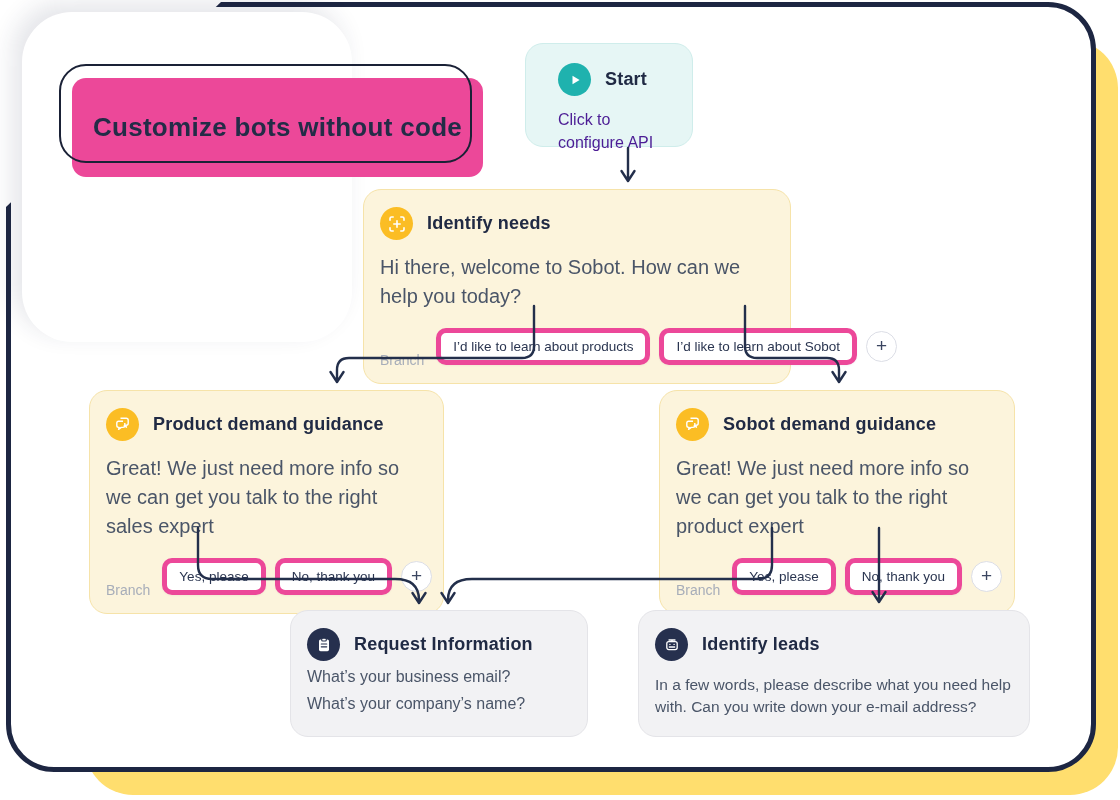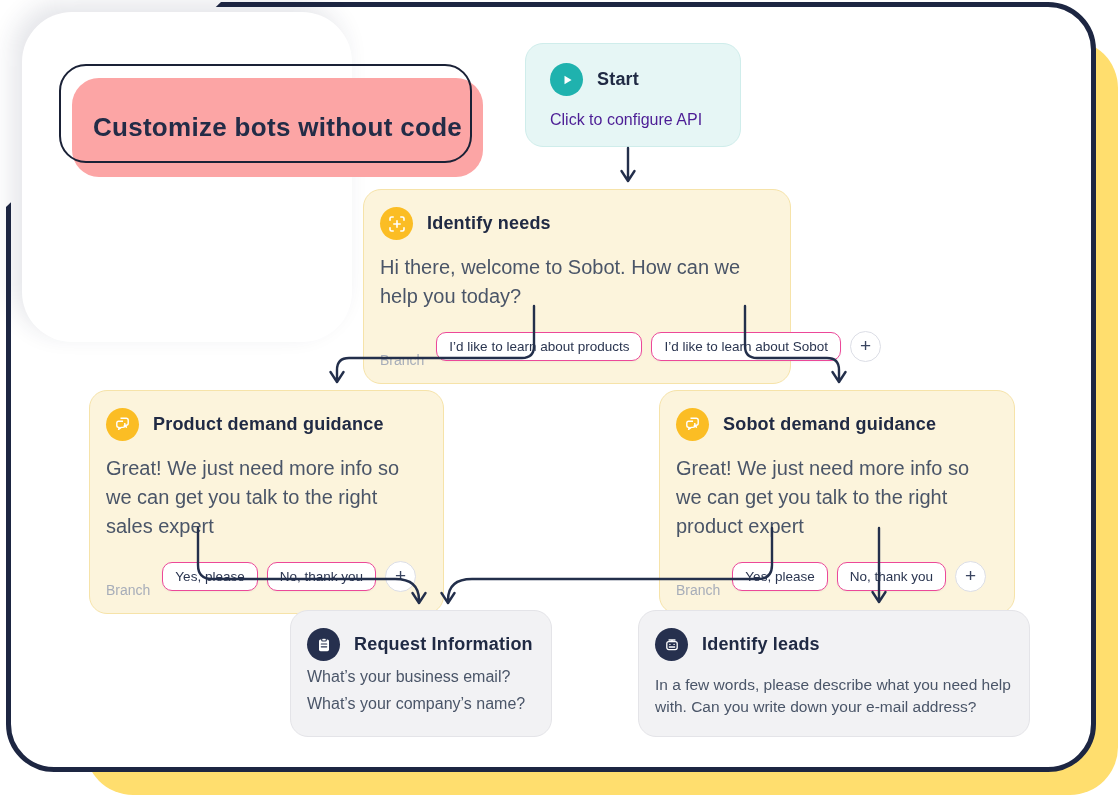--- a/index.html
+++ b/index.html
@@ -14,50 +14,50 @@
            background:#ffffff; border:5px solid #1D2642; border-radius:48px; z-index:1;
            clip-path:polygon(215px 0, 100% 0, 100% 100%, 0 100%, 0 205px); }
   .corner-sheet { position:absolute; left:22px; top:12px; width:330px; height:330px;
                   background:#ffffff; border-radius:50px; z-index:2;
                   box-shadow:-9px -9px 24px rgba(30,42,70,.12); }
 
   
   .badge-outline { position:absolute; left:59px; top:64px; width:413px; height:99px;
                    border:2.5px solid #1A2136; border-radius:27px; z-index:4; background:transparent; }
   .badge-fill { position:absolute; left:72px; top:78px; width:411px; height:99px;
-                background:#fca5a5; border-radius:27px; z-index:3;
+                background:#ec4899; border-radius:14px; z-index:3;
                 display:flex; align-items:center; justify-content:center; }
   .badge-fill span { font-size:26px; font-weight:600; color:#232C47; letter-spacing:.3px; }
 
   
   .node { position:absolute; border-radius:18px; padding:17px 16px 15px; z-index:3; }
   .cream { background:#FCF4DC; border:1.5px solid #F6E3A9; }
   .gray  { background:#F2F2F4; border:1.5px solid #E4E4E8; }
   .mint  { background:#E6F6F5; border:1.5px solid #CFEDEB; }
 
   .title-row { display:flex; align-items:center; gap:14px; }
   .icon-circle { width:33px; height:33px; border-radius:50%; flex:none;
                  display:flex; align-items:center; justify-content:center; }
   .yellow-bg { background:#FBBD24; } .navy-bg { background:#26304E; } .teal-bg { background:#1FB2AE; }
   .node-title { font-size:18px; font-weight:700; color:#202A44; letter-spacing:.2px; }
   .node-msg { margin-top:13px; font-size:20px; color:#4A5568; line-height:1.45; }
   .branch-row { display:flex; align-items:center; gap:9px; margin-top:13px; }
   .branch-label { font-size:14px; color:#A7ADB9; margin-right:3px;margin-top:28px; }
-  .pill { background:#fff; border:1px solid #ec4899; border-radius:10px; padding:6px 12px;
+  .pill { background:#fff; border:5px solid #ec4899; border-radius:10px; padding:6px 12px;
           font-size:13.5px; color:#2A3550; white-space:nowrap; box-shadow:0 1px 2px rgba(40,50,80,.05); }
   .plus-btn { width:31px; height:31px; border-radius:50%; background:#fff; border:1px solid #DCDEE6;
               flex:none; display:flex; align-items:center; justify-content:center;
               font-size:19px; font-weight:300; color:#3A4560; }
 
-  #node-start    { left:525px; top:43px;  width:216px; height:104px; padding:19px 24px; }
+  #node-start    { left:525px; top:43px;  width:168px; height:104px; padding:19px 32px; }
   #node-start .node-msg { margin-top:12px; font-size:16px; color:#4c1d95; }
   #node-identify { left:363px; top:189px; width:428px; }
   #node-product  { left:89px;  top:390px; width:355px; }
   #node-sobot    { left:659px; top:390px; width:356px; }
-  #node-request  { left:290px; top:610px; width:262px; height:127px; }
+  #node-request  { left:290px; top:610px; width:298px; height:127px; }
   #node-leads    { left:638px; top:610px; width:392px; height:127px; }
   #node-leads .node-msg { font-size:15.5px; }
   .qline { margin-top:4px; font-size:16px; color:#4A5568; line-height:1.45; }
   .qlines { margin-top:3px; }
 
   
   .connectors { position:absolute; left:0; top:0; width:1120px; height:800px;
                 z-index:5; pointer-events:none; }
 </style>
 </head>

